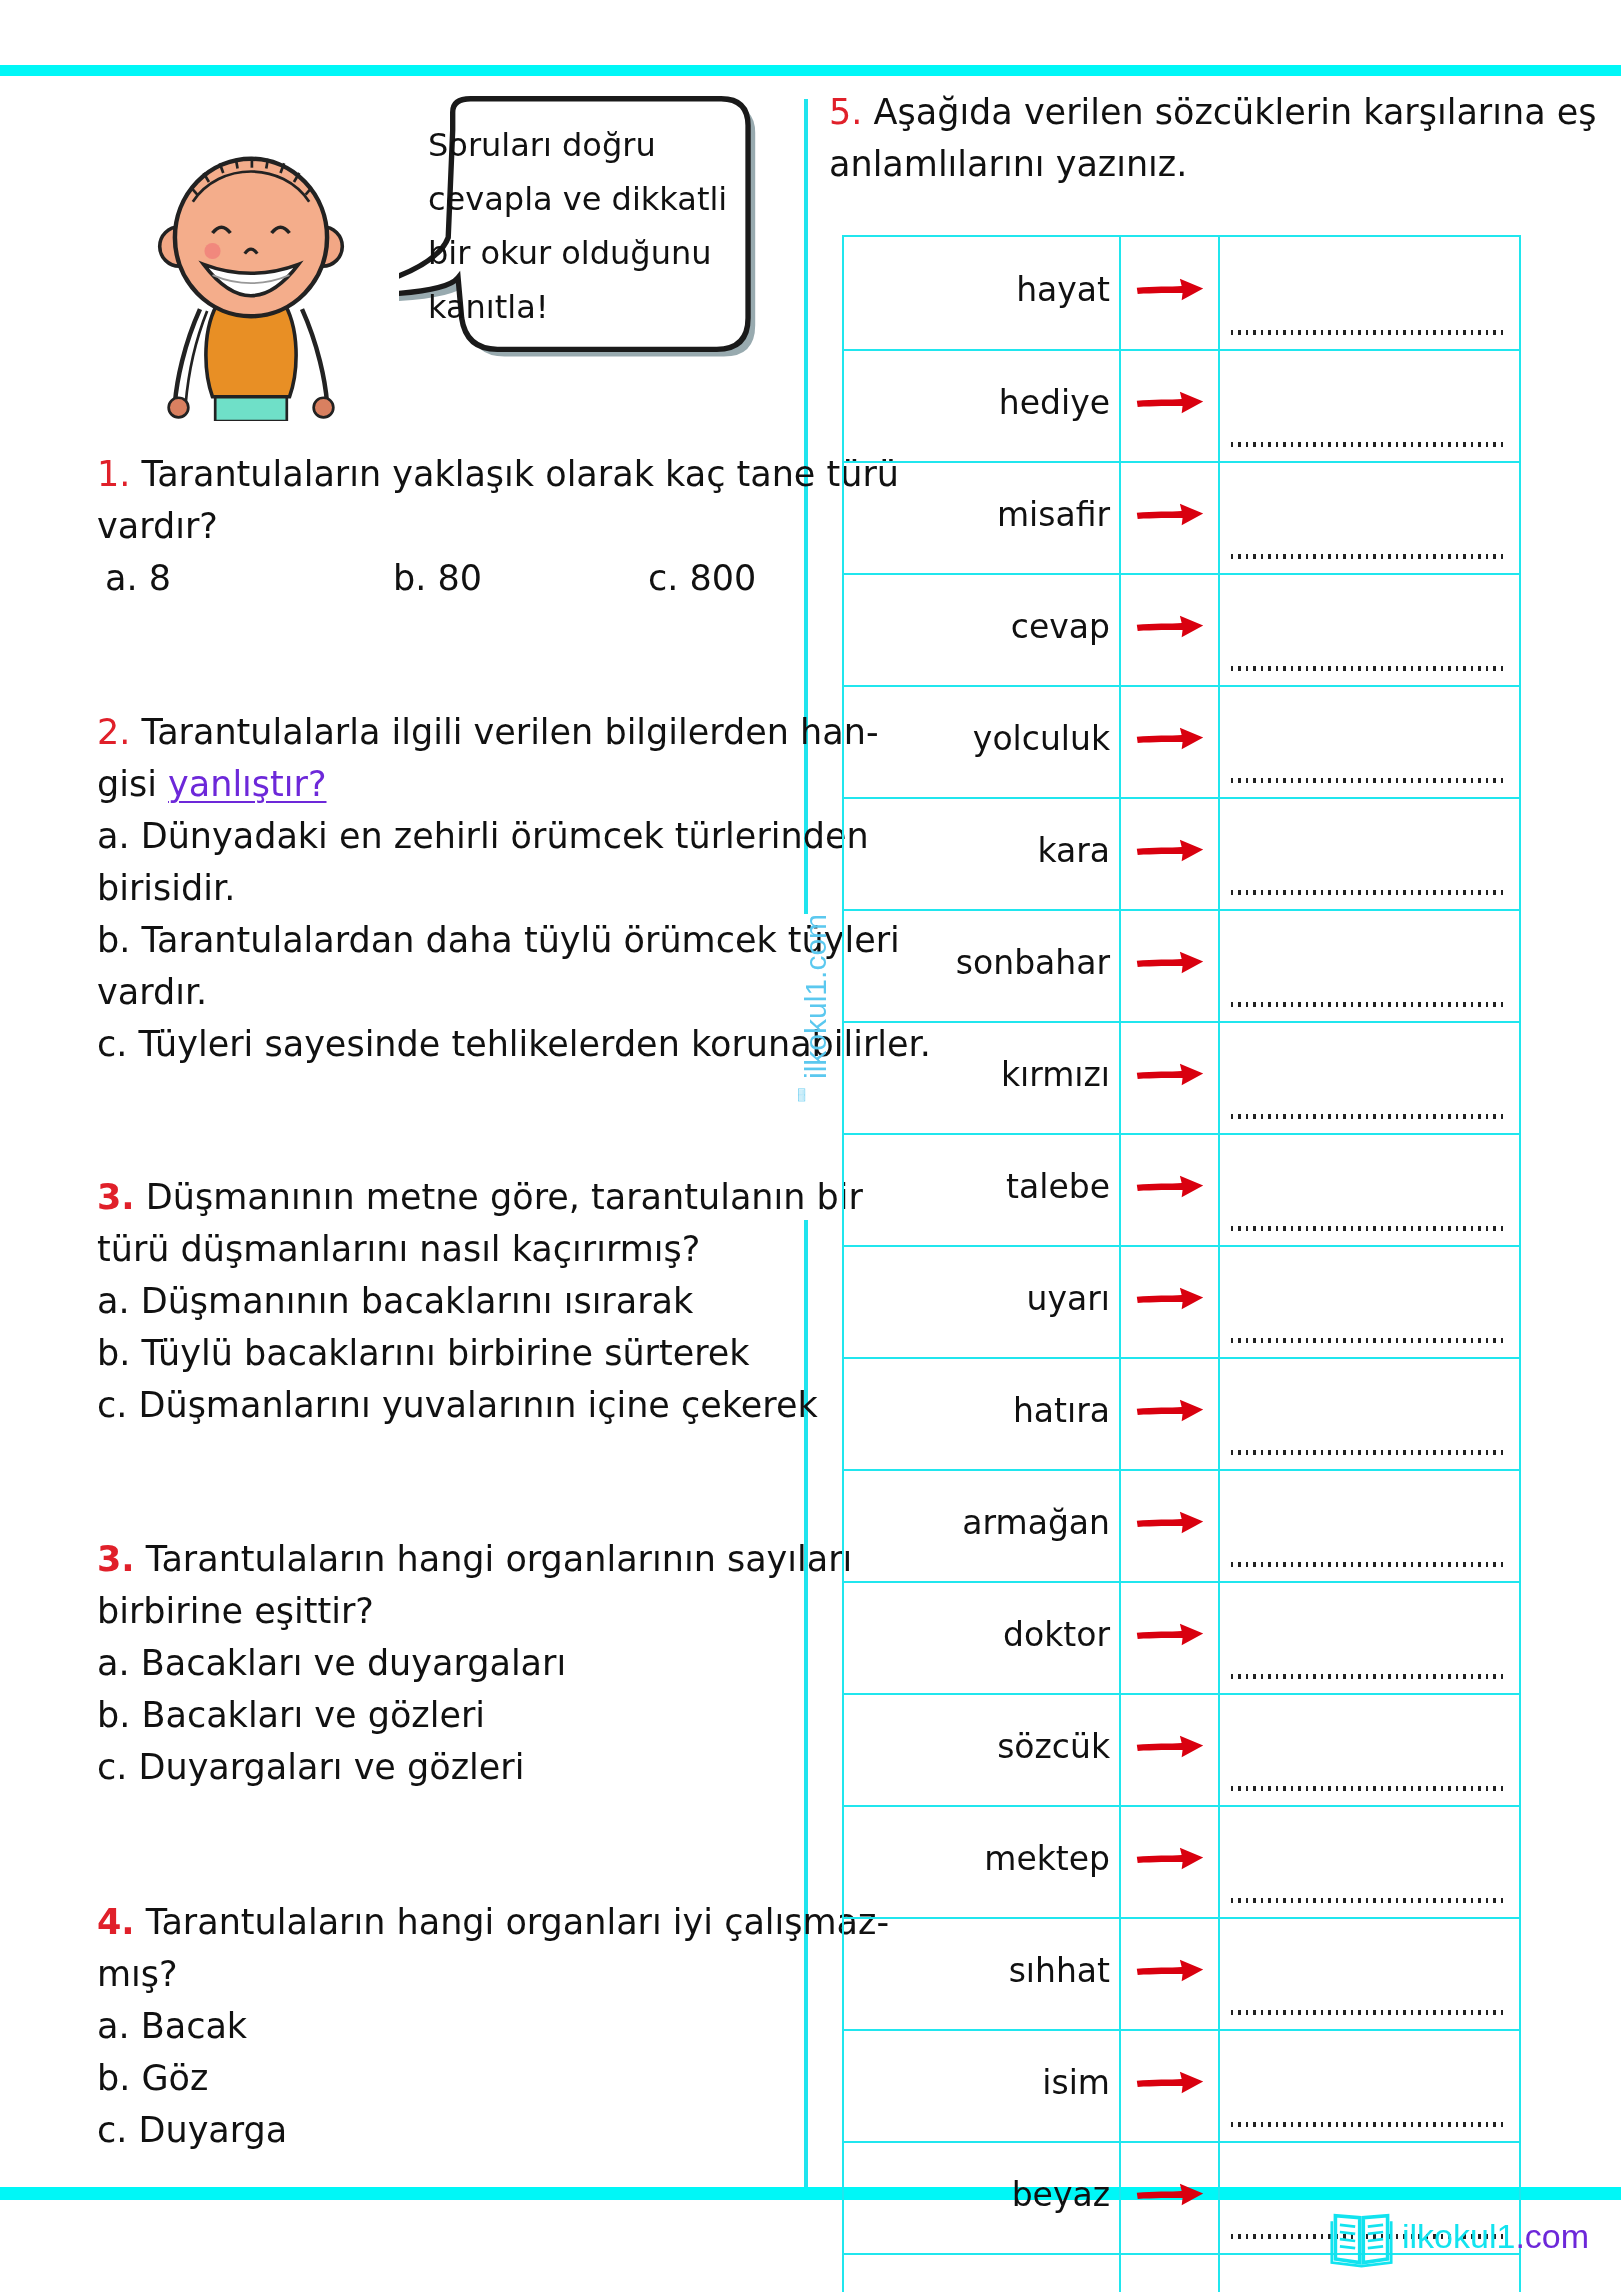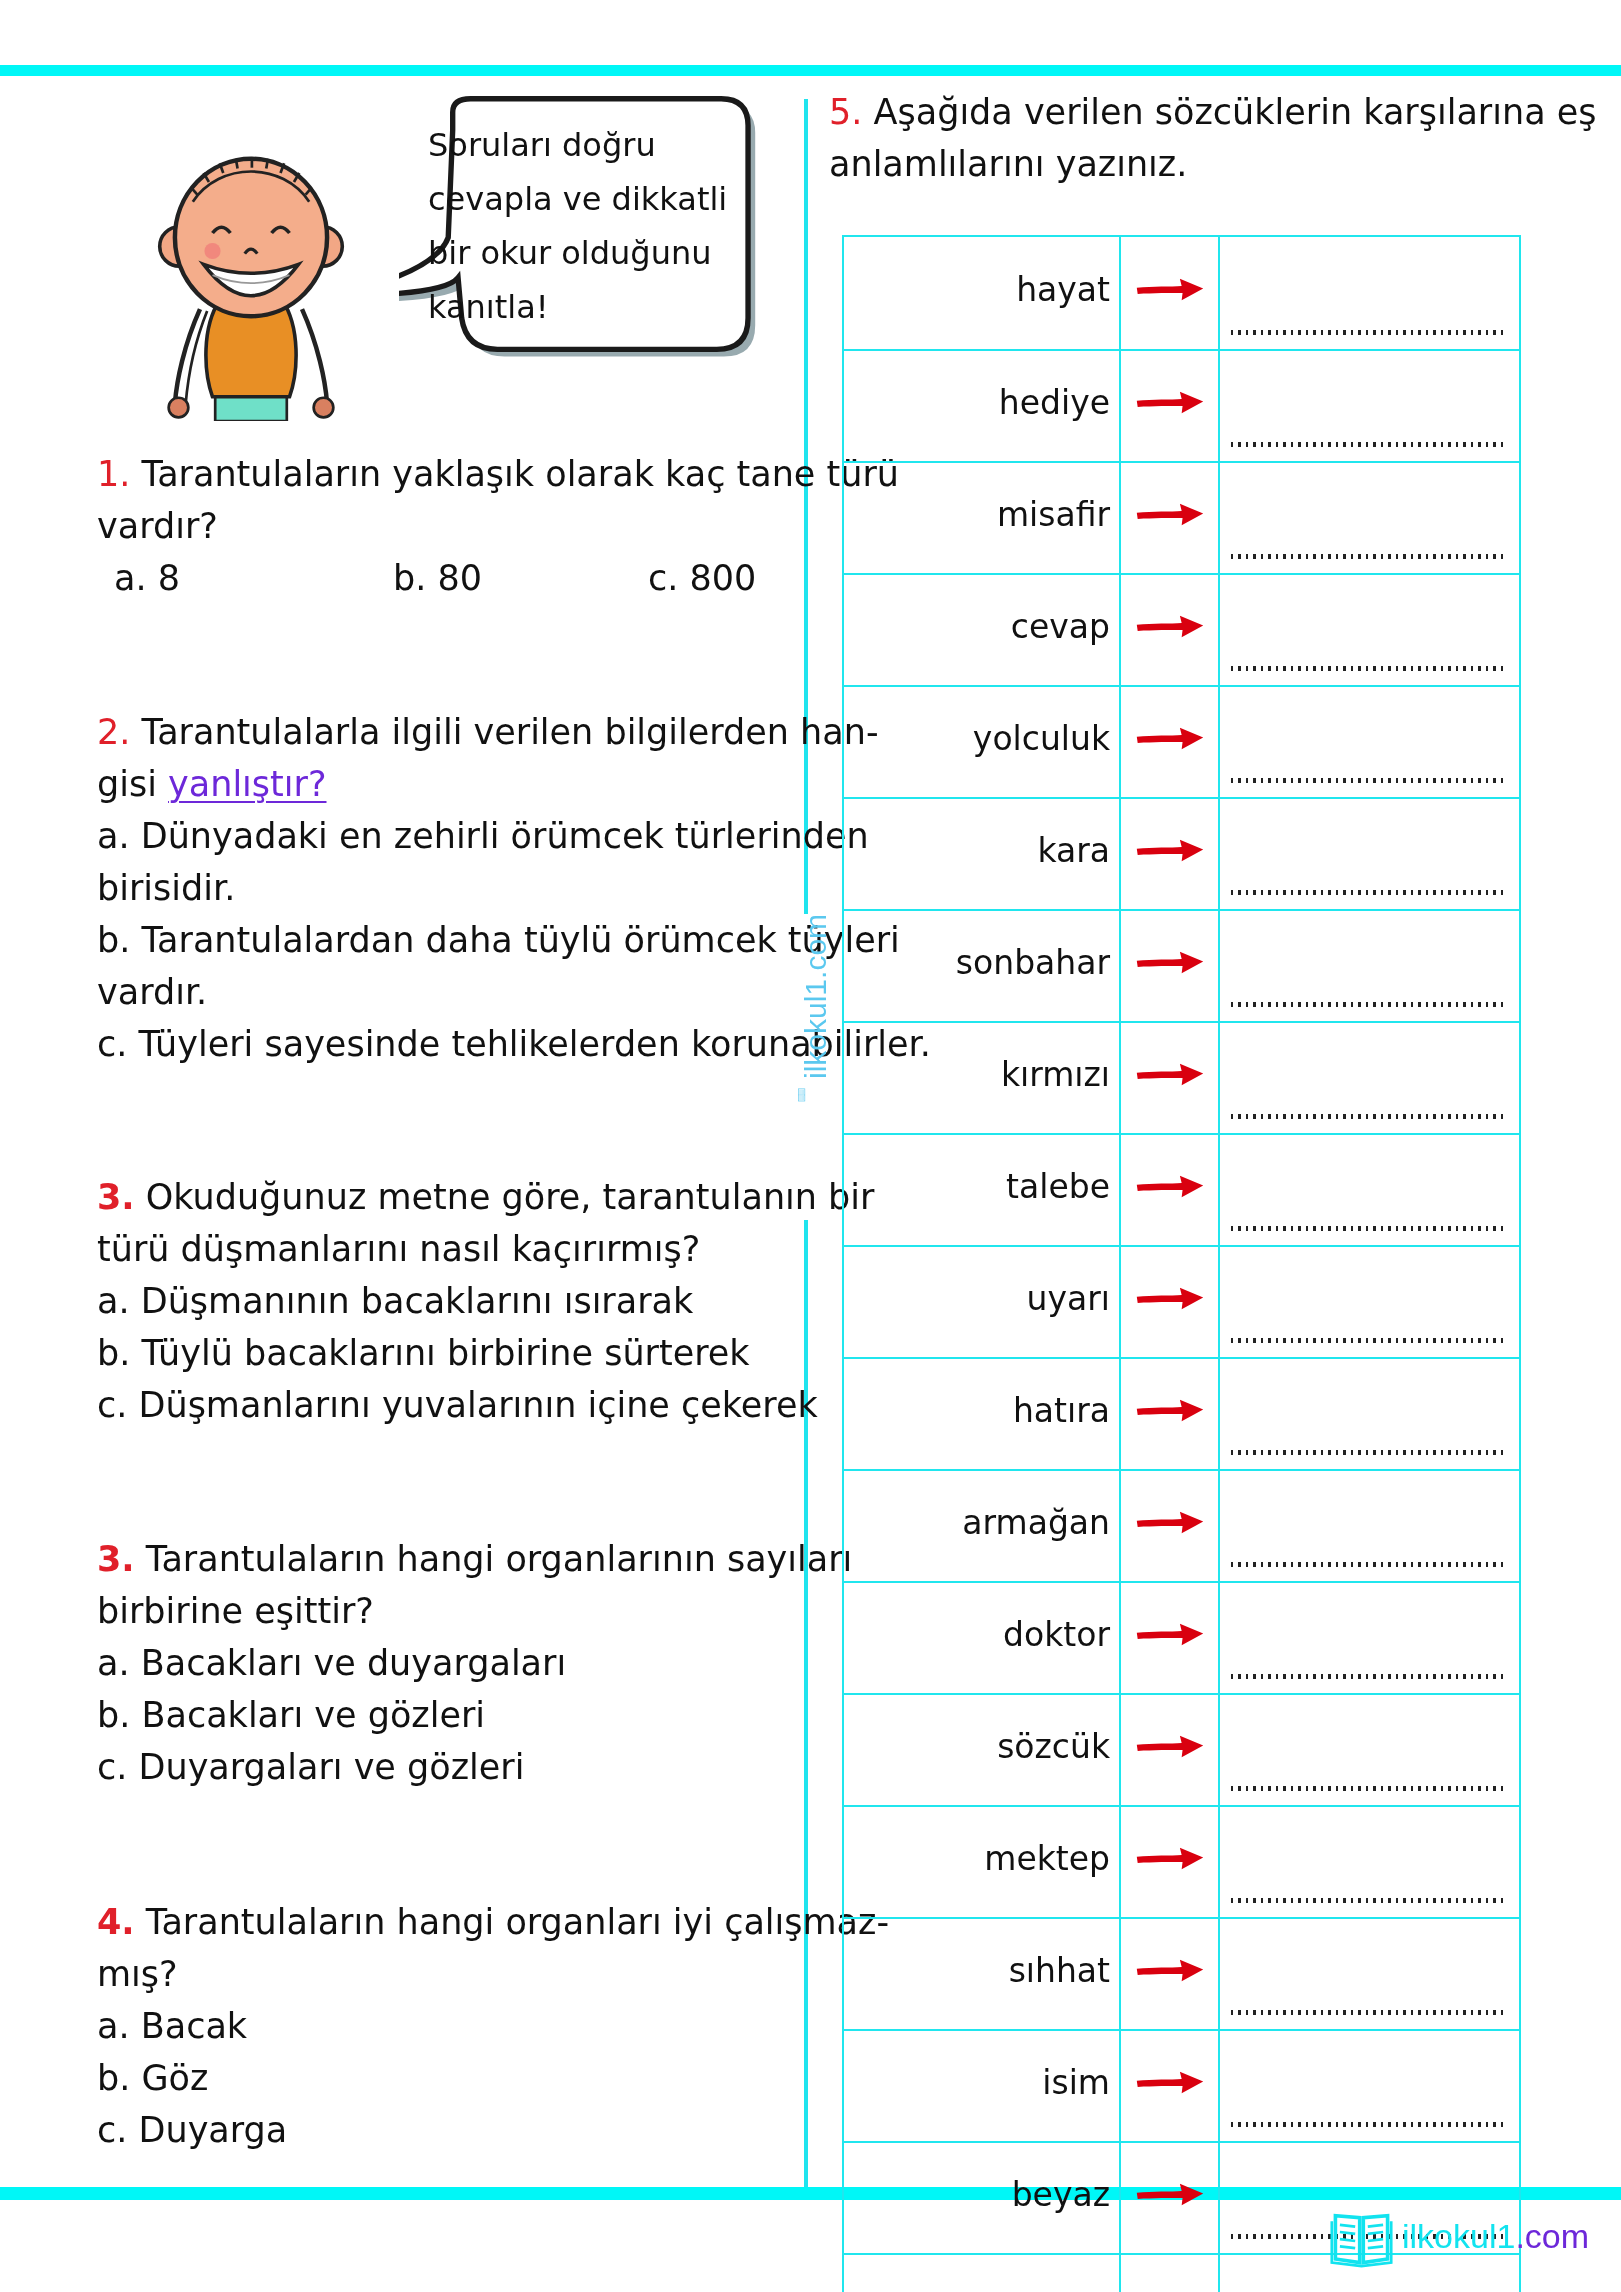--- a/index.html
+++ b/index.html
@@ -118,38 +118,38 @@
   <div>Soruları doğru</div>
   <div>cevapla ve dikkatli</div>
   <div>bir okur olduğunu</div>
   <div>kanıtla!</div>
 </div>
 
 <div class="q" style="top:448px;">
   <div class="line"><span class="num">1.</span> <span>Tarantulaların yaklaşık olarak kaç tane türü</span></div>
   <div class="line last">vardır?</div>
   <div class="opts3">
-    <span style="left:17px">a. 8</span>
+    <span style="left:8px">a. 8</span>
     <span style="left:296px">b. 80</span>
     <span style="left:551px">c. 800</span>
   </div>
 </div>
 
 <div class="q" style="top:706px;">
   <div class="line"><span class="num">2.</span> <span>Tarantulalarla ilgili verilen bilgilerden han-</span></div>
   <div class="line last"><span>gisi</span> <span class="ul-red">yanlıştır?</span></div>
   <div class="line">a. Dünyadaki en zehirli örümcek türlerinden</div>
   <div class="line last">birisidir.</div>
   <div class="line">b. Tarantulalardan daha tüylü örümcek tüyleri</div>
   <div class="line last">vardır.</div>
   <div class="line last">c. Tüyleri sayesinde tehlikelerden korunabilirler.</div>
 </div>
 
 <div class="q" style="top:1171px;">
-  <div class="line"><span class="num bold">3.</span> <span>Okuduğunuz metne göre, tarantulanın bir</span></div>
+  <div class="line"><span class="num bold">3.</span> <span>Düşmanının metne göre, tarantulanın bir</span></div>
   <div class="line last">türü düşmanlarını nasıl kaçırırmış?</div>
   <div class="line last">a. Düşmanının bacaklarını ısırarak</div>
   <div class="line last">b. Tüylü bacaklarını birbirine sürterek</div>
   <div class="line last">c. Düşmanlarını yuvalarının içine çekerek</div>
 </div>
 
 <div class="q" style="top:1533px;">
   <div class="line"><span class="num bold">3.</span> <span>Tarantulaların hangi organlarının sayıları</span></div>
   <div class="line last">birbirine eşittir?</div>
   <div class="line last">a. Bacakları ve duyargaları</div>

